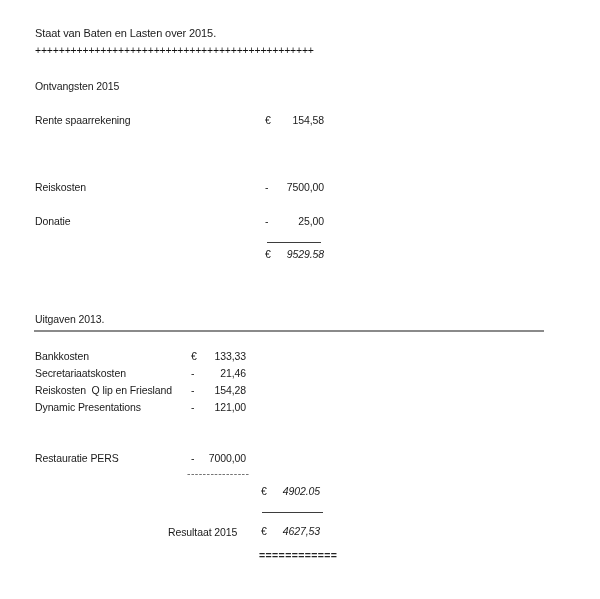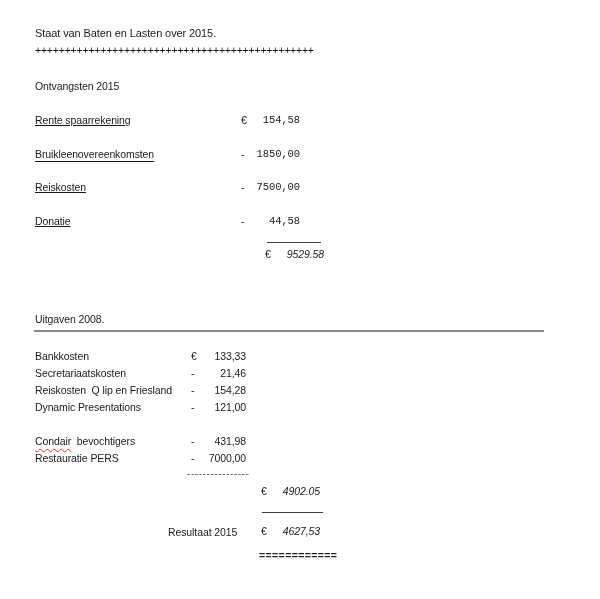--- a/index.html
+++ b/index.html
@@ -19,23 +19,23 @@
     line-height: 13px;
   }
   .abs { position: absolute; }
   .title-line { left: 35px; font-size: 11px; }
   .plus-divider { left: 35px; font-size: 10.5px; letter-spacing: -0.2px; color: #111; white-space: pre; }
   .heading { left: 35px; }
   .row { left: 35px; white-space: nowrap; }
   .row .lbl { display: inline-block; white-space: pre; vertical-align: top; }
   .row .sym { display: inline-block; vertical-align: top; }
   .row .amt { display: inline-block; text-align: right; vertical-align: top; }
-  .income-row .lbl { width: 206px; text-decoration: underline; }
+  .income-row .lbl { width: 230px; }
   .income-row .sym { width: 13px; }
-  .income-row .amt { width: 46px; font-family: Liberation Mono, monospace; }
+  .income-row .amt { width: 46px; }
   .expense-row .lbl { width: 156px; }
   .expense-row .sym { width: 9px; }
   .expense-row .amt { width: 46px; }
   .total .sym { display: inline-block; width: 14px; vertical-align: top; }
   .total .amt { display: inline-block; width: 45px; text-align: right; vertical-align: top; font-style: italic; }
   .misspelled {
     text-decoration: underline;
     text-decoration-style: wavy;
     text-decoration-color: #e0301e;
     text-decoration-thickness: 1px;
@@ -51,35 +51,33 @@
 <body>
 
 <div id="page">
 
   <div class="abs title-line" style="top:27px">Staat van Baten en Lasten over 2015.</div>
   <div class="abs plus-divider" style="top:44px">+++++++++++++++++++++++++++++++++++++++++++++++</div>
 
   <div class="abs heading" style="top:80px">Ontvangsten 2015</div>
 
   <div class="abs row income-row" style="top:114px"><span class="lbl">Rente spaarrekening</span><span class="sym">€</span><span class="amt">154,58</span></div>
-  <div class="abs row income-row" style="top:148px"><span class="lbl misspelled">Bruikleenovereenkomsten</span><span class="sym">-</span><span class="amt">1850,00</span></div>
   <div class="abs row income-row" style="top:181px"><span class="lbl">Reiskosten</span><span class="sym">-</span><span class="amt">7500,00</span></div>
-  <div class="abs row income-row" style="top:215px"><span class="lbl">Donatie</span><span class="sym">-</span><span class="amt">44,58</span></div>
+  <div class="abs row income-row" style="top:215px"><span class="lbl">Donatie</span><span class="sym">-</span><span class="amt">25,00</span></div>
 
   <div class="abs thin-line" style="top:242px;left:267px;width:54px"></div>
   <div class="abs total" style="top:248px;left:265px"><span class="sym">€</span><span class="amt">9529.58</span></div>
 
-  <div class="abs heading" style="top:313px">Uitgaven 2008.</div>
+  <div class="abs heading" style="top:313px">Uitgaven 2013.</div>
   <div class="abs section-rule" style="top:330px;left:34px;width:510px"></div>
 
   <div class="abs row expense-row" style="top:350px"><span class="lbl">Bankkosten</span><span class="sym">€</span><span class="amt">133,33</span></div>
   <div class="abs row expense-row" style="top:367px"><span class="lbl">Secretariaatskosten</span><span class="sym">-</span><span class="amt">21,46</span></div>
   <div class="abs row expense-row" style="top:384px"><span class="lbl">Reiskosten  Q lip en Friesland</span><span class="sym">-</span><span class="amt">154,28</span></div>
   <div class="abs row expense-row" style="top:401px"><span class="lbl">Dynamic Presentations</span><span class="sym">-</span><span class="amt">121,00</span></div>
-  <div class="abs row expense-row" style="top:435px"><span class="lbl"><span class="misspelled">Condair</span><span>  bevochtigers</span></span><span class="sym">-</span><span class="amt">431,98</span></div>
   <div class="abs row expense-row" style="top:452px"><span class="lbl">Restauratie PERS</span><span class="sym">-</span><span class="amt">7000,00</span></div>
 
   <div class="abs dashed-divider" style="top:467px;left:187px">----------------</div>
 
   <div class="abs total" style="top:485px;left:261px"><span class="sym">€</span><span class="amt">4902.05</span></div>
 
   <div class="abs thin-line" style="top:512px;left:262px;width:61px"></div>
 
   <div class="abs result-label" style="top:526px;left:168px">Resultaat 2015</div>
   <div class="abs total" style="top:525px;left:261px"><span class="sym">€</span><span class="amt">4627,53</span></div>

